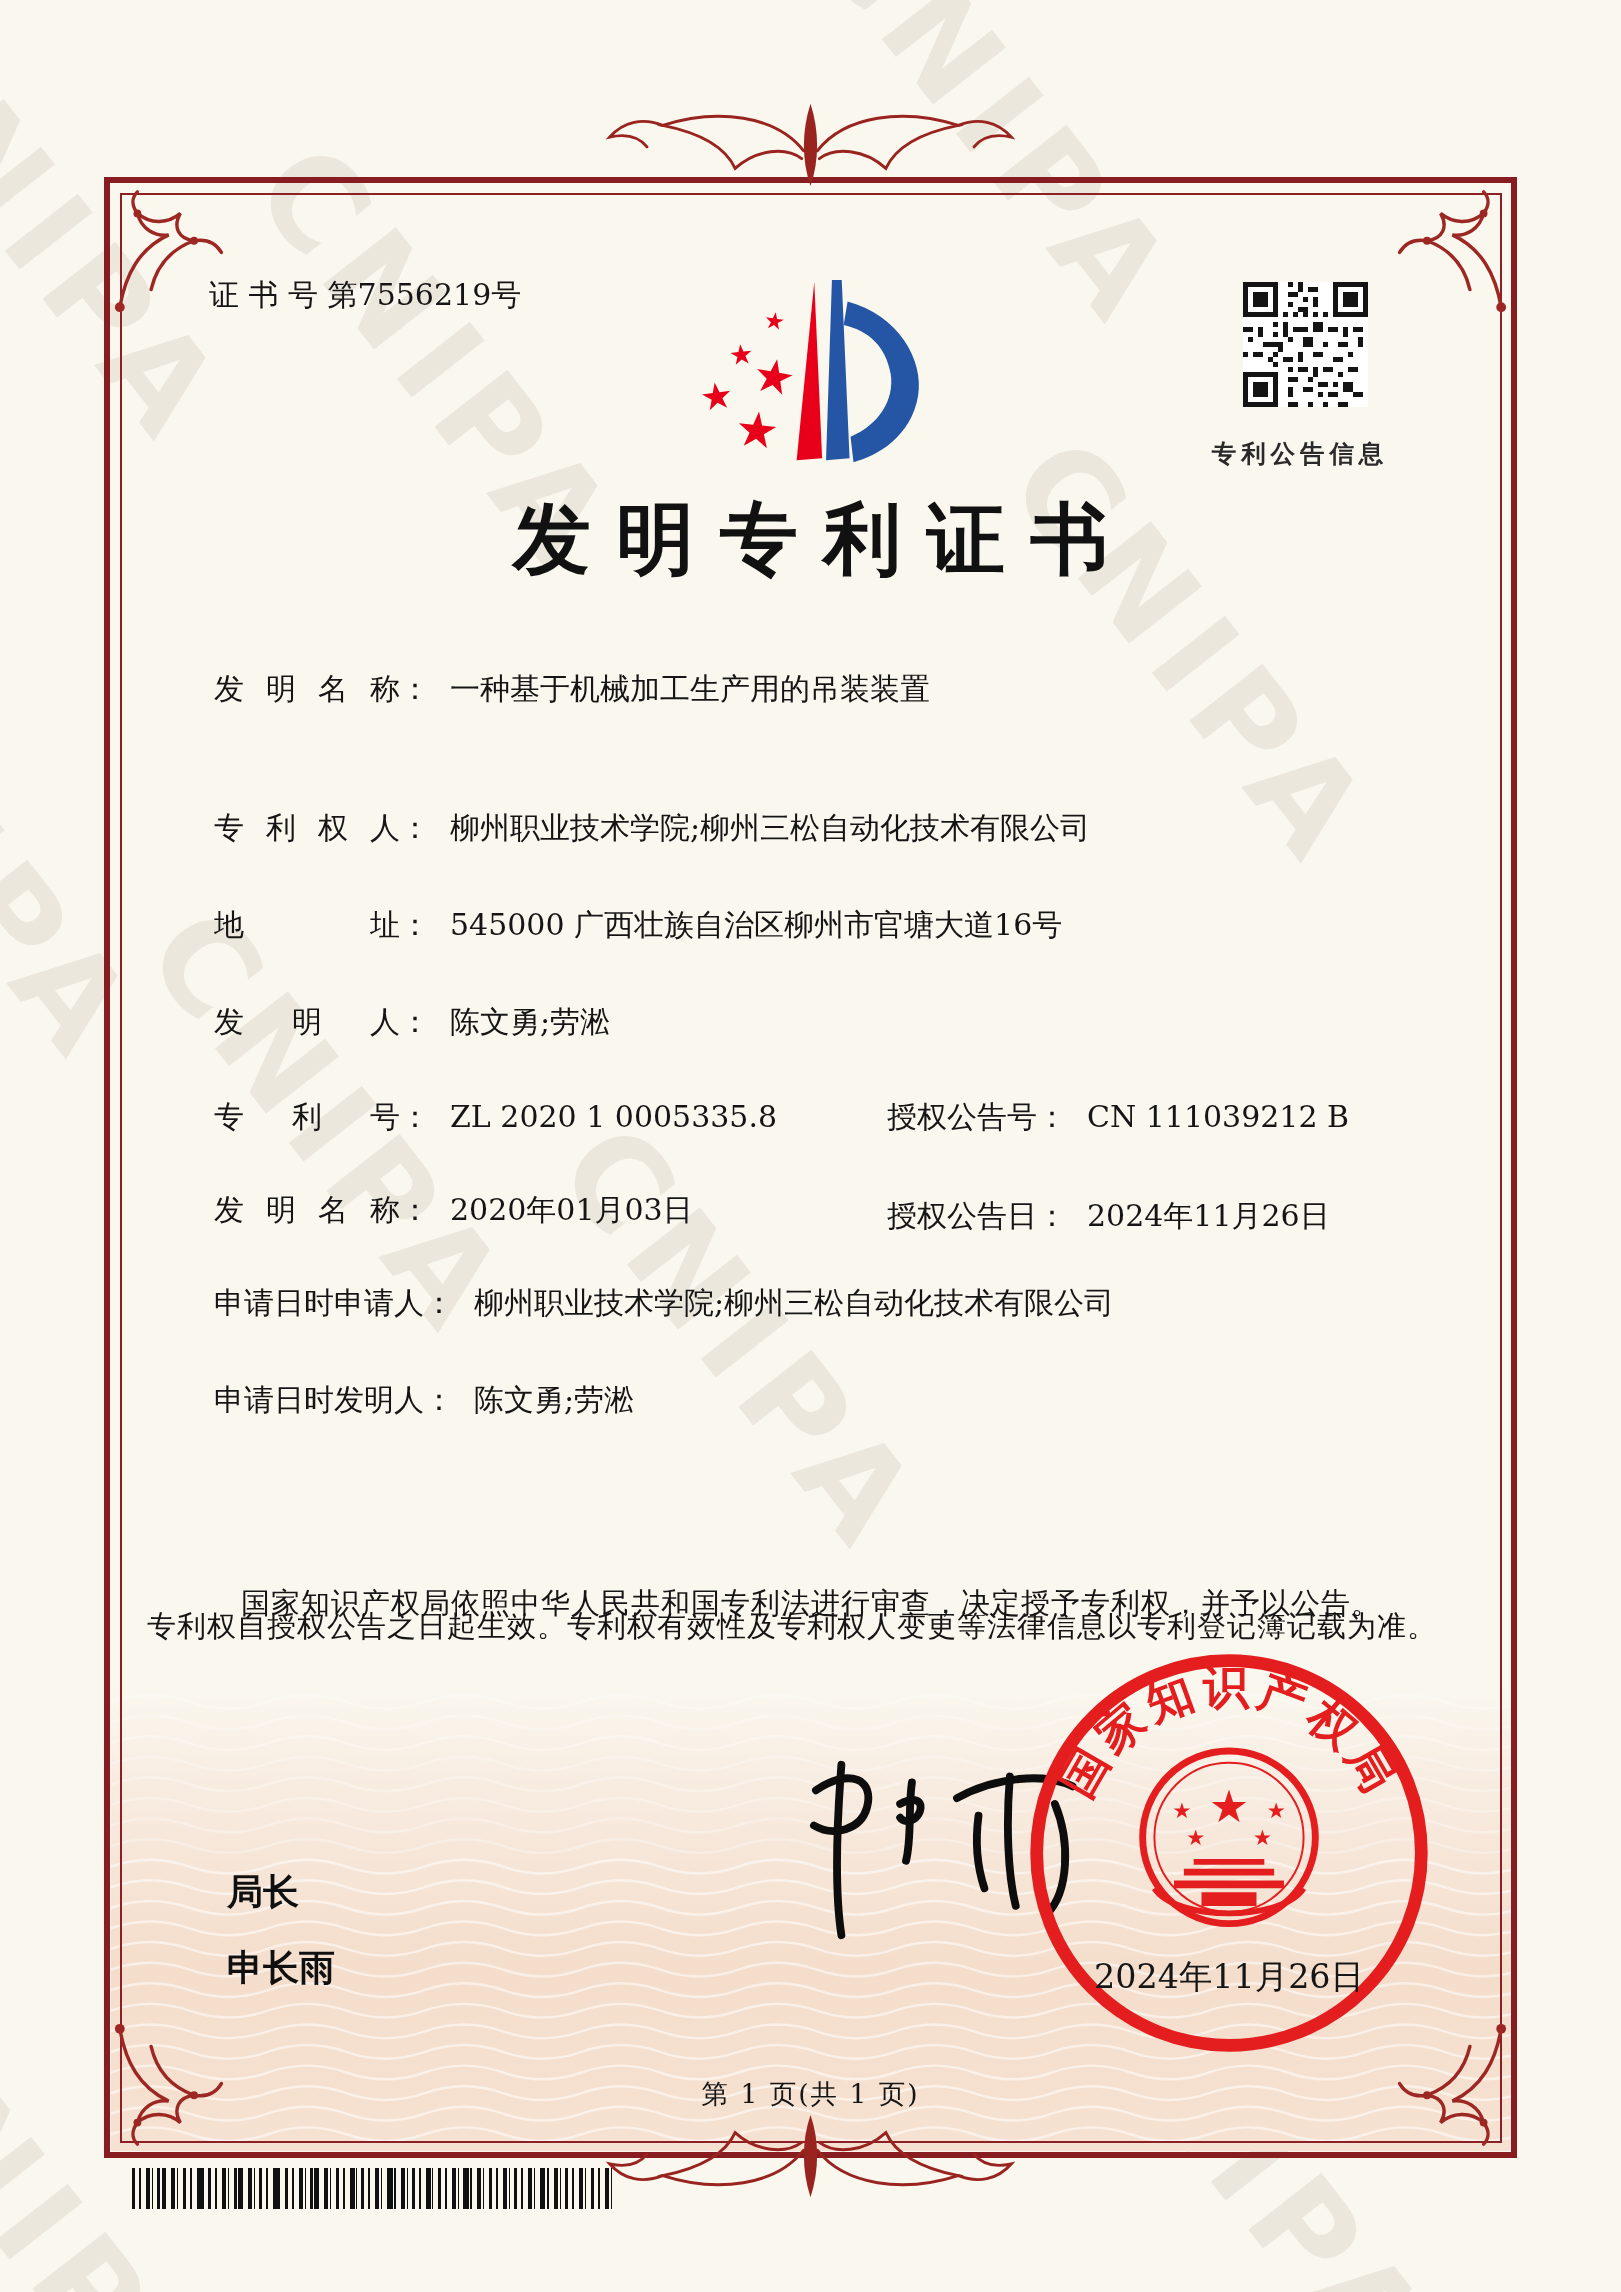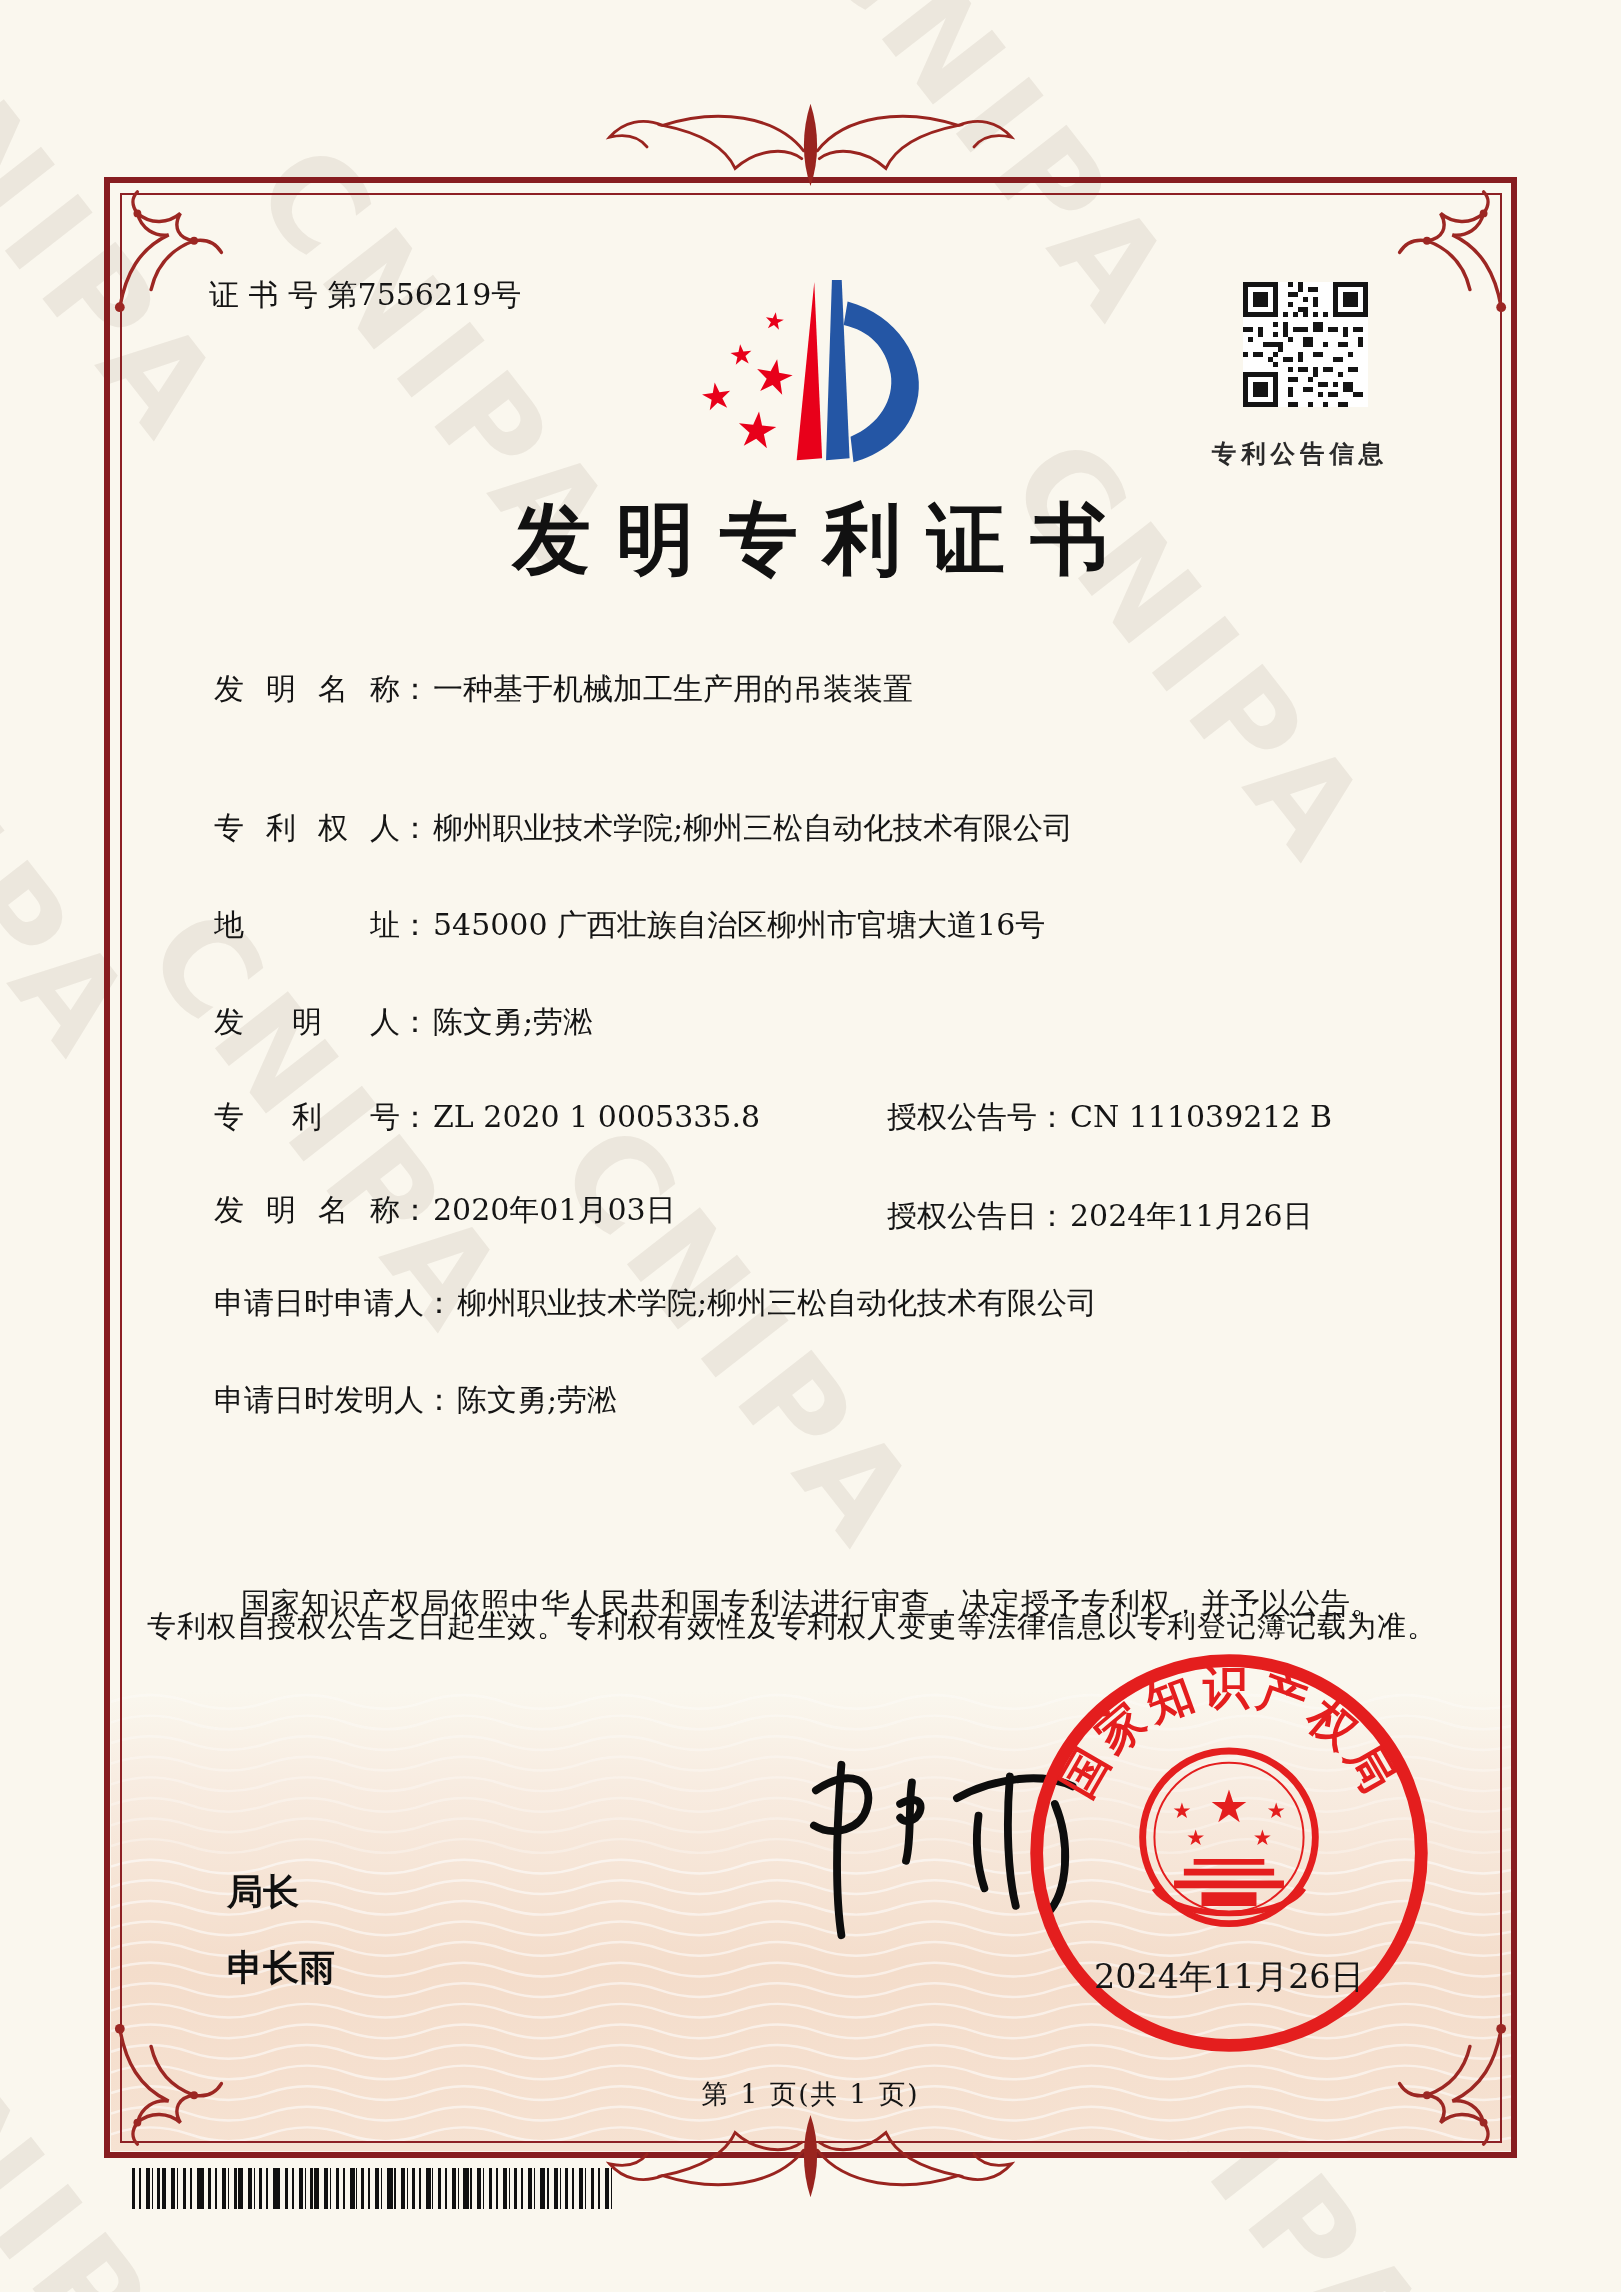--- a/index.html
+++ b/index.html
@@ -35,21 +35,21 @@
   .qr{position:absolute;left:1243px;top:282px;width:125px;height:125px;background:#fff;z-index:4;}
   .qr-caption{position:absolute;left:1202px;top:437px;width:196px;text-align:center;
               font-size:24.5px;letter-spacing:4.9px;color:#2a2a2a;z-index:4;font-weight:bold;}
   .title{position:absolute;left:104px;top:488px;width:1413px;text-align:center;z-index:4;
          font-size:78px;font-weight:700;letter-spacing:25.5px;text-indent:25.5px;color:#111;}
   
   .row{position:absolute;left:214px;font-size:30px;white-space:nowrap;z-index:4;}
   .rowR{position:absolute;left:887px;font-size:30px;white-space:nowrap;z-index:4;}
   .flabel{display:inline-block;width:186px;text-align:justify;text-align-last:justify;}
   .flabel.wide{width:auto;text-align-last:auto;}
-  .fval{margin-left:3px;}
+  .fval{margin-left:20px;}
   
   .legal{position:absolute;left:147px;width:1338px;font-size:29px;letter-spacing:1px;z-index:4;}
   .legal.l1{top:1584px;padding-left:94px;}
   .legal.l2{top:1607px;}
   
   .director{position:absolute;left:227px;font:700 36px "DejaVu Sans",sans-serif;color:#101010;z-index:4;}
   .sig{position:absolute;left:765px;top:1747px;z-index:4;}
   .sig path{stroke:#0d0d0d;stroke-width:8;fill:none;stroke-linecap:round;stroke-linejoin:round;}
   .seal{position:absolute;left:1019px;top:1643px;z-index:6;}
   .seal .arc-text{font:700 47px "DejaVu Serif",serif;letter-spacing:6px;}

